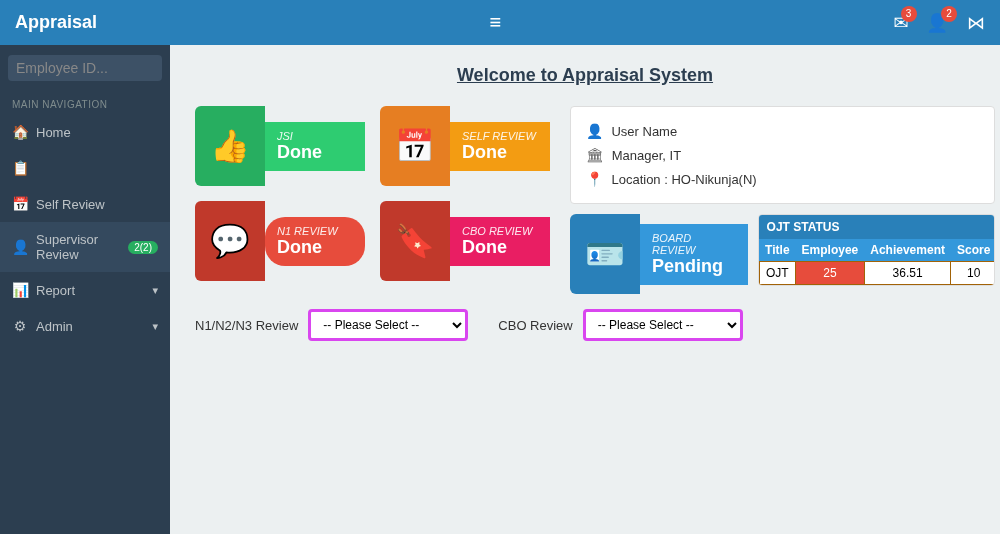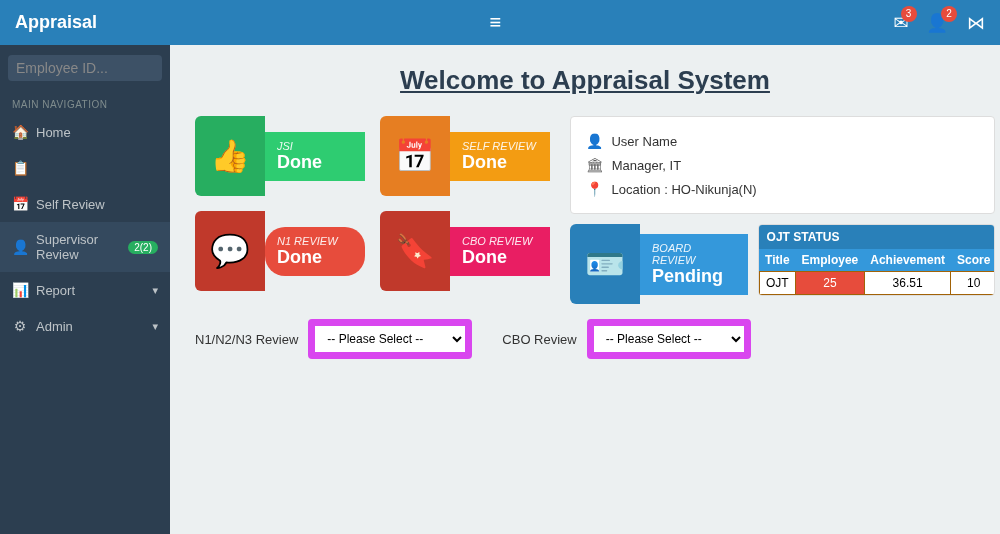--- a/index.html
+++ b/index.html
@@ -120,21 +120,21 @@
 
     
     .content {
       flex: 1;
       padding: 20px 25px;
       overflow-y: auto;
       background: #ecf0f1;
     }
     .page-title {
       text-align: center;
-      font-size: 26px;
+      font-size: 18px;
       font-weight: bold;
       text-decoration: underline;
       color: #2c3e50;
       margin-bottom: 20px;
     }
 
     .card {
       border-radius: 6px;
       display: flex;
       align-items: center;
@@ -243,21 +243,21 @@
       display: flex;
       align-items: center;
       gap: 10px;
     }
     .dropdown-label {
       font-size: 13px;
       color: #333;
       font-weight: 500;
     }
     .dropdown-select {
-      border: 7px solid #d946ef;
+      border: 3px solid #d946ef;
       border-radius: 4px;
       padding: 5px 25px 5px 8px;
       font-size: 12px;
       background: white;
       cursor: pointer;
       appearance: auto;
       min-width: 160px;
     }
     .cards-row {
       display: flex;

